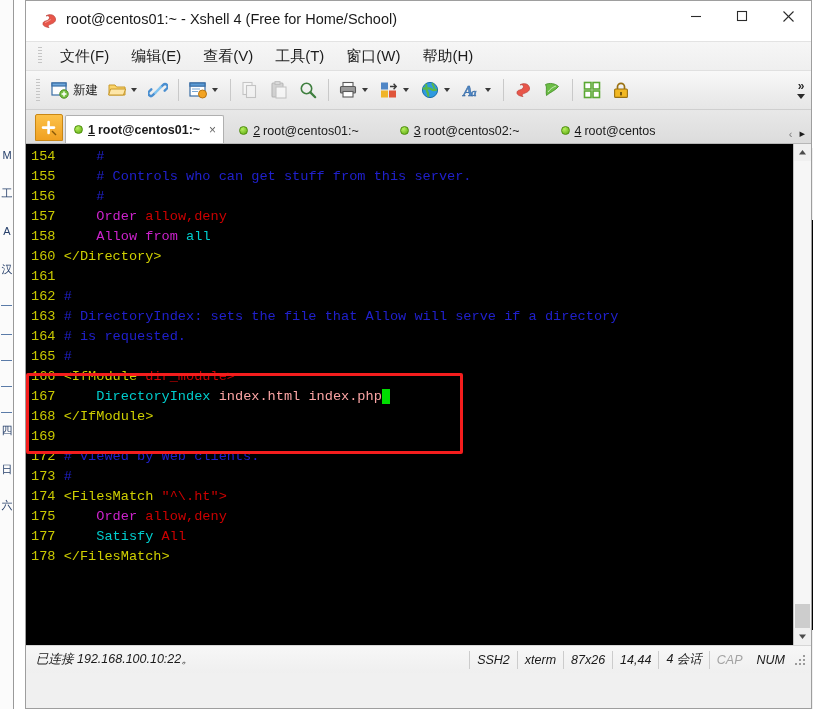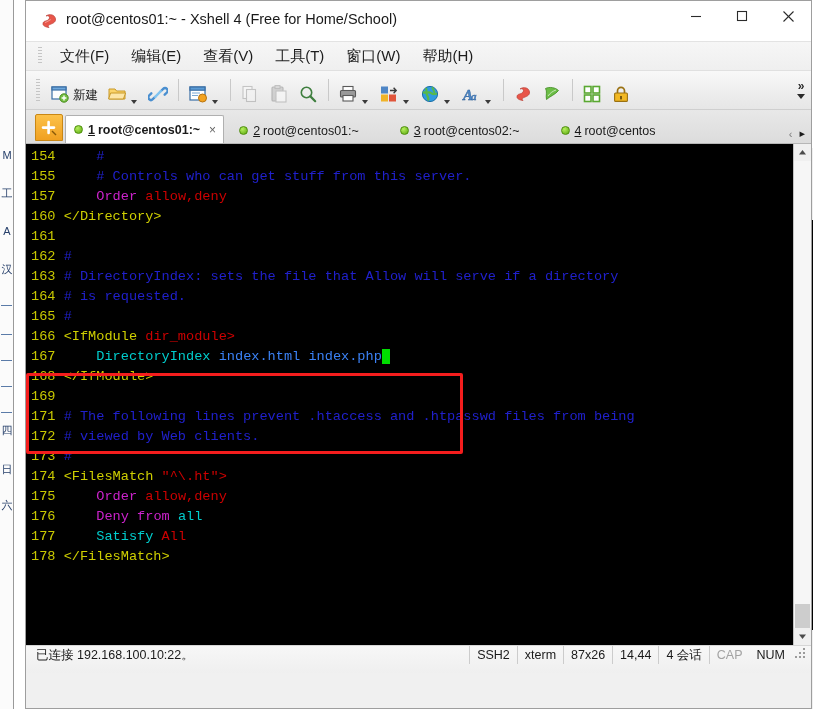--- a/index.html
+++ b/index.html
@@ -82,21 +82,21 @@
     background:linear-gradient(to bottom,#f8f8f8 0%,#ededed 60%,#e6e6e6 100%);
     border-bottom:1px solid #cfcfcf;
     display:flex;align-items:center;
     padding-left:10px;
   }
   #toolbar .grip{
     width:4px;height:22px;margin-right:6px;
     background:repeating-linear-gradient(to bottom,#c5c5c5 0px,#c5c5c5 1px,transparent 1px,transparent 3px);
   }
   .tb-btn{
-    display:flex;align-items:flex-end;height:28px;padding:0 3px;margin-right:1px;
+    display:flex;align-items:center;height:28px;padding:0 3px;margin-right:1px;
     border:1px solid transparent;border-radius:2px;
   }
   .tb-label{font-size:12.5px;color:#1a1a1a;margin-left:3px;white-space:nowrap;}
   .tb-label.dim{color:#a0a0a0;}
   .tb-sep{width:1px;height:22px;background:#c9c9c9;margin:0 5px;}
   .caret{
     width:0;height:0;border-left:3.5px solid transparent;border-right:3.5px solid transparent;
     border-top:4px solid #3a3a3a;margin-left:4px;margin-right:2px;
   }
   .tb-ico{width:20px;height:20px;display:block;}
@@ -154,21 +154,21 @@
     font-size:13.6px;line-height:20px;
     padding-top:3px;
   }
   .trow{height:20px;white-space:pre;padding-left:5px;}
   .ln{color:#c9c900;}
   .c-yel{color:#cfcf00;}
   .c-blue{color:#2020cc;}
   .c-mag{color:#cc22cc;}
   .c-red{color:#cc0000;}
   .c-cyan{color:#00cdcd;}
-  .c-wht{color:#3b82f6;}
+  .c-wht{color:#fca5a5;}
   .cursor{background:#00dd00;color:#00dd00;}
   #vim-status{
     position:absolute;left:0;bottom:0;width:100%;height:21px;
     background:#000;color:#e6e6e6;
     font-family:"Liberation Mono","DejaVu Sans Mono",monospace;
     font-size:13.2px;line-height:21px;
   }
   #vim-mode{position:absolute;left:5px;top:0;white-space:pre;}
   #vim-pos{position:absolute;left:604px;top:0;color:#e6e6e6;}
   #vim-pct{position:absolute;left:729px;top:0;color:#e6e6e6;}
@@ -187,22 +187,22 @@
     height:17px;display:flex;align-items:center;justify-content:center;background:#f0f0f0;
   }
   #sb-track{flex:1;position:relative;background:#f6f6f6;}
   #sb-thumb{position:absolute;left:1px;right:1px;bottom:0px;height:24px;background:#cdcdcd;}
 
   
   #statusbar{
     position:relative;height:27px;
     background:linear-gradient(to bottom,#f7f7f7 0%,#efefef 100%);
     border-top:1px solid #d6d6d6;
-    display:flex;
-    font-size:12.5px;color:#1a1a1a;
+    display:flex;align-items:center;
+    font-size:12.5px;color:#1a1a1a;font-style:italic;
   }
   .sb-cell{padding:0 7px;white-space:nowrap;display:flex;align-items:center;height:18px;}
   .sb-div{width:1px;height:18px;background:#cccccc;}
   #sb-conn{padding-left:10px;width:auto;}
   #sb-spacer{flex:1;}
   .sb-dim{color:#a3a3a3;}
   #sb-grip{
     width:14px;height:14px;margin-right:3px;margin-left:2px;
     background:
       radial-gradient(circle 1px at 10px 3px,#9b9b9b 99%,transparent 0),
@@ -463,37 +463,37 @@
       <span class="a">‹</span>
       <span class="b">▸</span>
     </span>
   </div>
 
   <div id="terminal-wrap">
     <div id="term">
       <div id="term-lines">
           <div class="trow"><span class="ln">154 </span><span class="c-wht">    </span><span class="c-blue">#</span></div>
           <div class="trow"><span class="ln">155 </span><span class="c-wht">    </span><span class="c-blue"># Controls who can get stuff from this server.</span></div>
+          <div class="trow"><span class="ln">156 </span><span class="c-wht">    </span><span class="c-blue">#</span></div>
           <div class="trow"><span class="ln">157 </span><span class="c-wht">    </span><span class="c-mag">Order</span><span class="c-wht"> </span><span class="c-red">allow,deny</span></div>
+          <div class="trow"><span class="ln">158 </span><span class="c-wht">    </span><span class="c-mag">Allow</span><span class="c-wht"> </span><span class="c-mag">from</span><span class="c-wht"> </span><span class="c-cyan">all</span></div>
           <div class="trow"><span class="ln">160 </span><span class="c-yel">&lt;/Directory&gt;</span></div>
           <div class="trow"><span class="ln">161 </span></div>
           <div class="trow"><span class="ln">162 </span><span class="c-blue">#</span></div>
           <div class="trow"><span class="ln">163 </span><span class="c-blue"># DirectoryIndex: sets the file that Allow will serve if a directory</span></div>
           <div class="trow"><span class="ln">164 </span><span class="c-blue"># is requested.</span></div>
           <div class="trow"><span class="ln">165 </span><span class="c-blue">#</span></div>
           <div class="trow"><span class="ln">166 </span><span class="c-yel">&lt;IfModule</span><span class="c-wht"> </span><span class="c-red">dir_module&gt;</span></div>
           <div class="trow"><span class="ln">167 </span><span class="c-wht">    </span><span class="c-cyan">DirectoryIndex</span><span class="c-wht"> </span><span class="c-wht">index.html index.php</span><span class="cursor"> </span></div>
           <div class="trow"><span class="ln">168 </span><span class="c-yel">&lt;/IfModule&gt;</span></div>
           <div class="trow"><span class="ln">169 </span></div>
-          <div class="trow"><span class="ln">171 </span><span class="c-blue"># The following lines prevent .htaccess and .htpasswd files from being</span></div>
           <div class="trow"><span class="ln">172 </span><span class="c-blue"># viewed by Web clients.</span></div>
           <div class="trow"><span class="ln">173 </span><span class="c-blue">#</span></div>
           <div class="trow"><span class="ln">174 </span><span class="c-yel">&lt;FilesMatch</span><span class="c-wht"> </span><span class="c-red">"^\.ht"&gt;</span></div>
           <div class="trow"><span class="ln">175 </span><span class="c-wht">    </span><span class="c-mag">Order</span><span class="c-wht"> </span><span class="c-red">allow,deny</span></div>
-          <div class="trow"><span class="ln">176 </span><span class="c-wht">    </span><span class="c-mag">Deny</span><span class="c-wht"> </span><span class="c-mag">from</span><span class="c-wht"> </span><span class="c-cyan">all</span></div>
           <div class="trow"><span class="ln">177 </span><span class="c-wht">    </span><span class="c-cyan">Satisfy</span><span class="c-wht"> </span><span class="c-red">All</span></div>
           <div class="trow"><span class="ln">178 </span><span class="c-yel">&lt;/FilesMatch&gt;</span></div>
         </div>
 
       <div id="redbox" style="border-color: rgb(244, 29, 29);"></div>
 
     </div>
 
     <div id="term-sb">
       <div class="sb-arrow">

